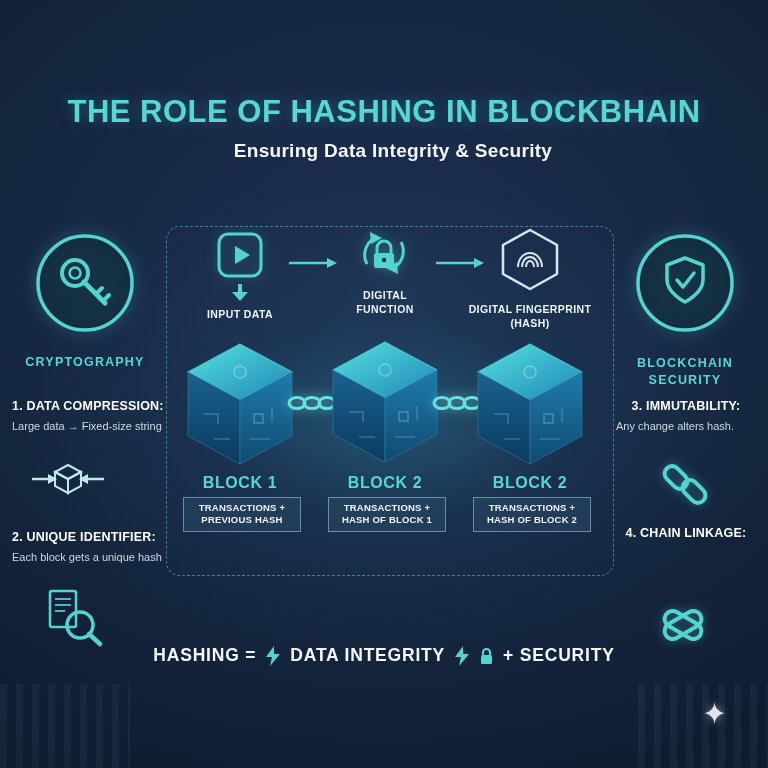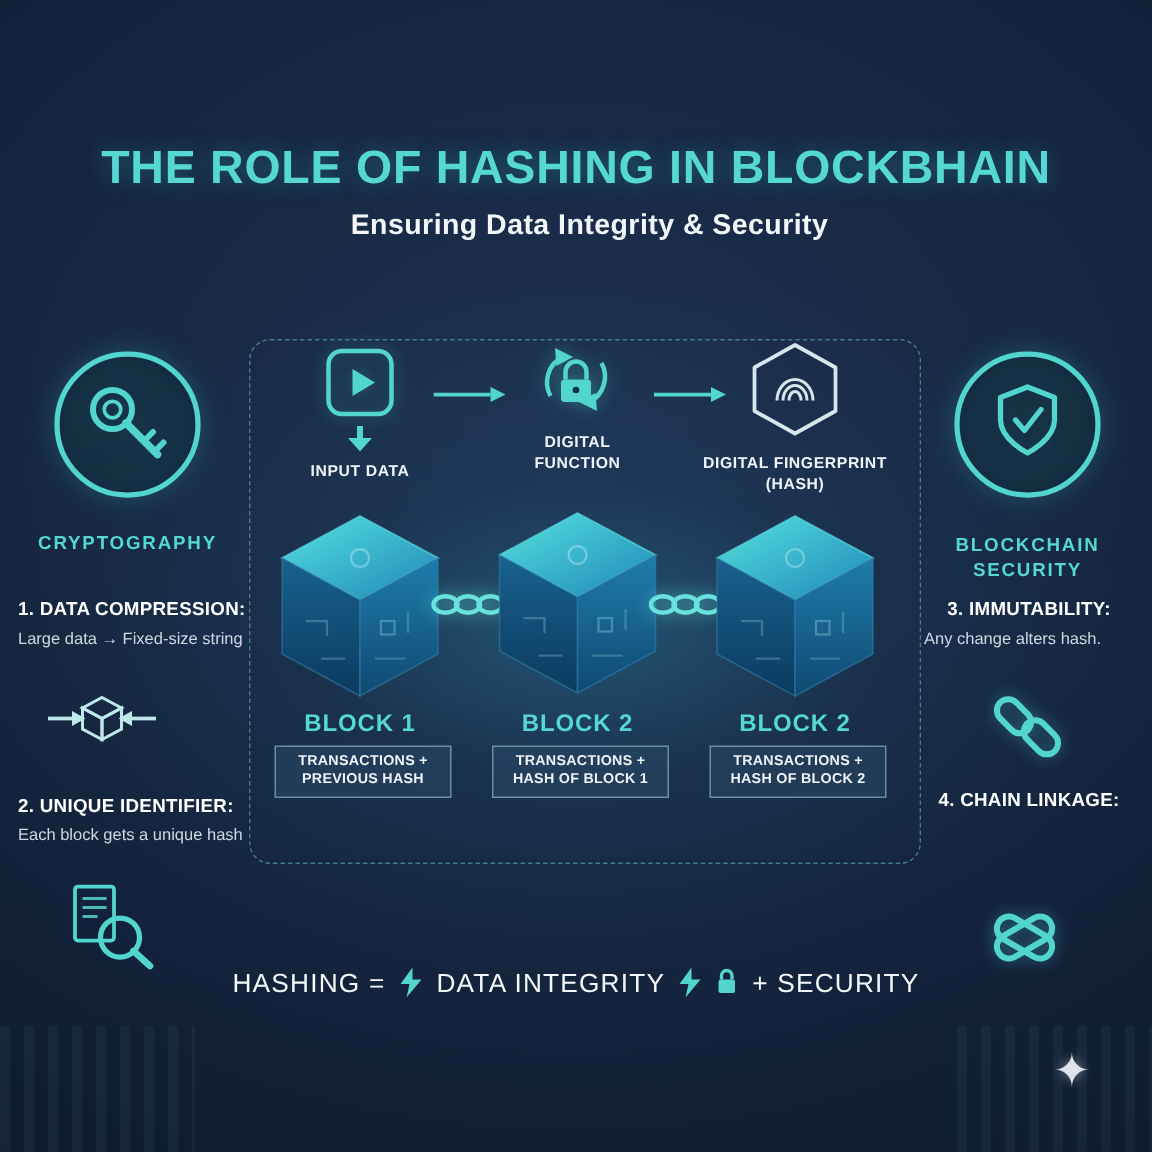--- a/index.html
+++ b/index.html
@@ -56,22 +56,22 @@
   .chain-link{position:absolute;filter:drop-shadow(0 0 6px rgba(95,230,225,.65));}
   .chain1{left:287px;top:392px;}
   .chain2{left:432px;top:392px;}
   .block-name{position:absolute;top:474px;width:112px;text-align:center;font-size:16px;font-weight:bold;
     color:#55d7d3;letter-spacing:.6px;}
   .bn1{left:184px;}.bn2{left:329px;}.bn3{left:474px;}
   .block-box{position:absolute;top:497px;width:112px;padding:4px 2px;background:rgba(42,72,104,.55);
     border:1px solid rgba(165,210,225,.55);text-align:center;font-size:9.5px;font-weight:bold;
     color:#eef3f6;line-height:1.3;letter-spacing:.2px;}
   .bb1{left:183px;}.bb2{left:328px;}.bb3{left:473px;}
-  .formula{position:absolute;top:645px;left:0;right:0;display:flex;justify-content:center;align-items:flex-start;
-    gap:9px;font-size:17.5px;font-weight:normal;color:#f4f7f9;letter-spacing:.8px;}
+  .formula{position:absolute;top:645px;left:0;right:0;display:flex;justify-content:center;align-items:center;
+    gap:9px;font-size:17.5px;font-weight:bold;color:#f4f7f9;letter-spacing:.8px;}
   .formula svg{flex:0 0 auto;}
   .sparkle{position:absolute;left:702px;top:696px;font-size:30px;color:#dfe4e8;
     text-shadow:0 0 8px rgba(255,255,255,.45);}
   .skyline{position:absolute;bottom:0;width:130px;height:84px;opacity:.05;
     background:repeating-linear-gradient(90deg,#9fd8e8 0 7px,transparent 7px 16px);}
   .sky-l{left:0;}.sky-r{right:0;}
 </style>
 </head>
 <body>
 

